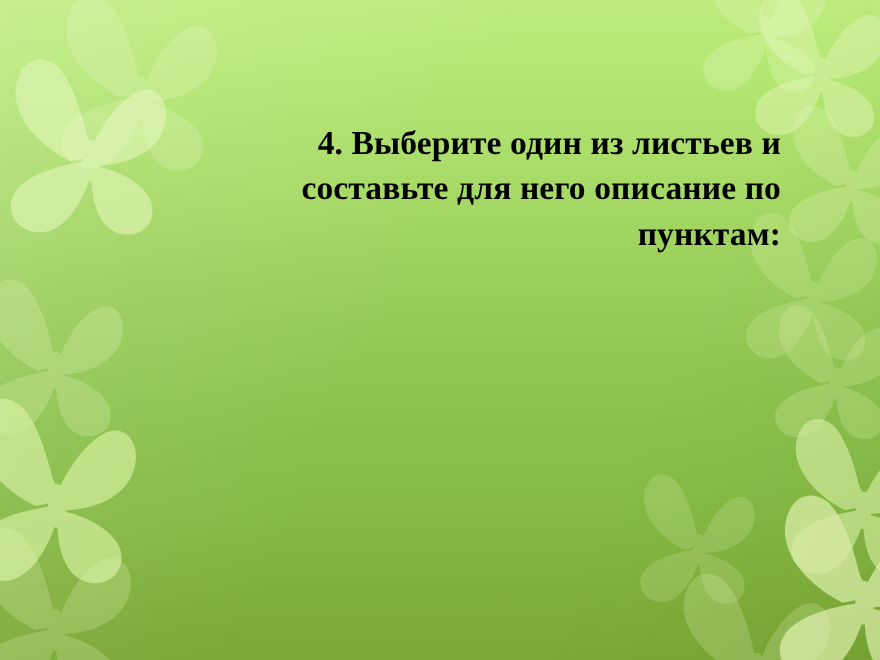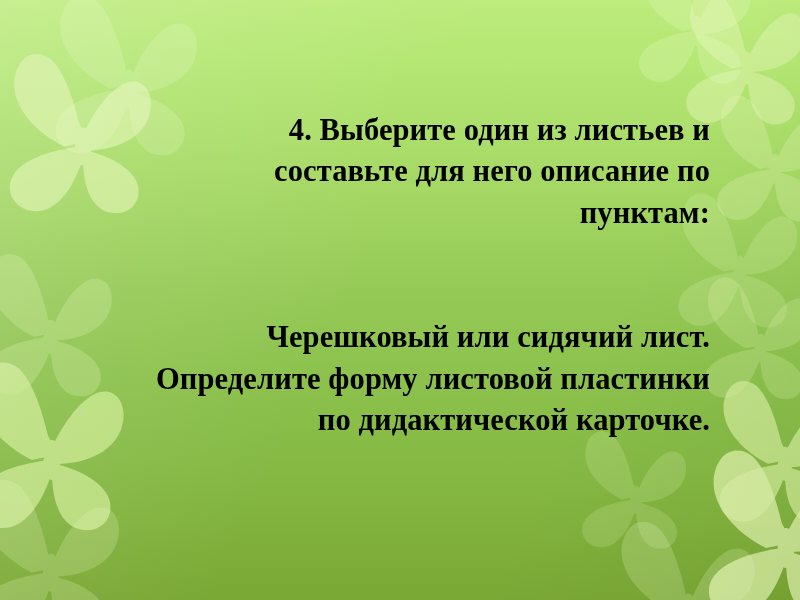--- a/index.html
+++ b/index.html
@@ -229,16 +229,15 @@
         <ellipse cx="50" cy="54" rx="4.2" ry="10"></ellipse>
       </g>
     </svg>
 
   </div>
 
   <div id="sheen"></div>
 
   <div id="text-block">
     <p class="para">4. Выберите один из листьев и составьте для него описание по пунктам:</p>
-    <p class="para">Черешковый или сидячий лист. Определите форму листовой пластинки по дидактической карточке.</p>
   </div>
 
 </div>
 
 </body></html>

